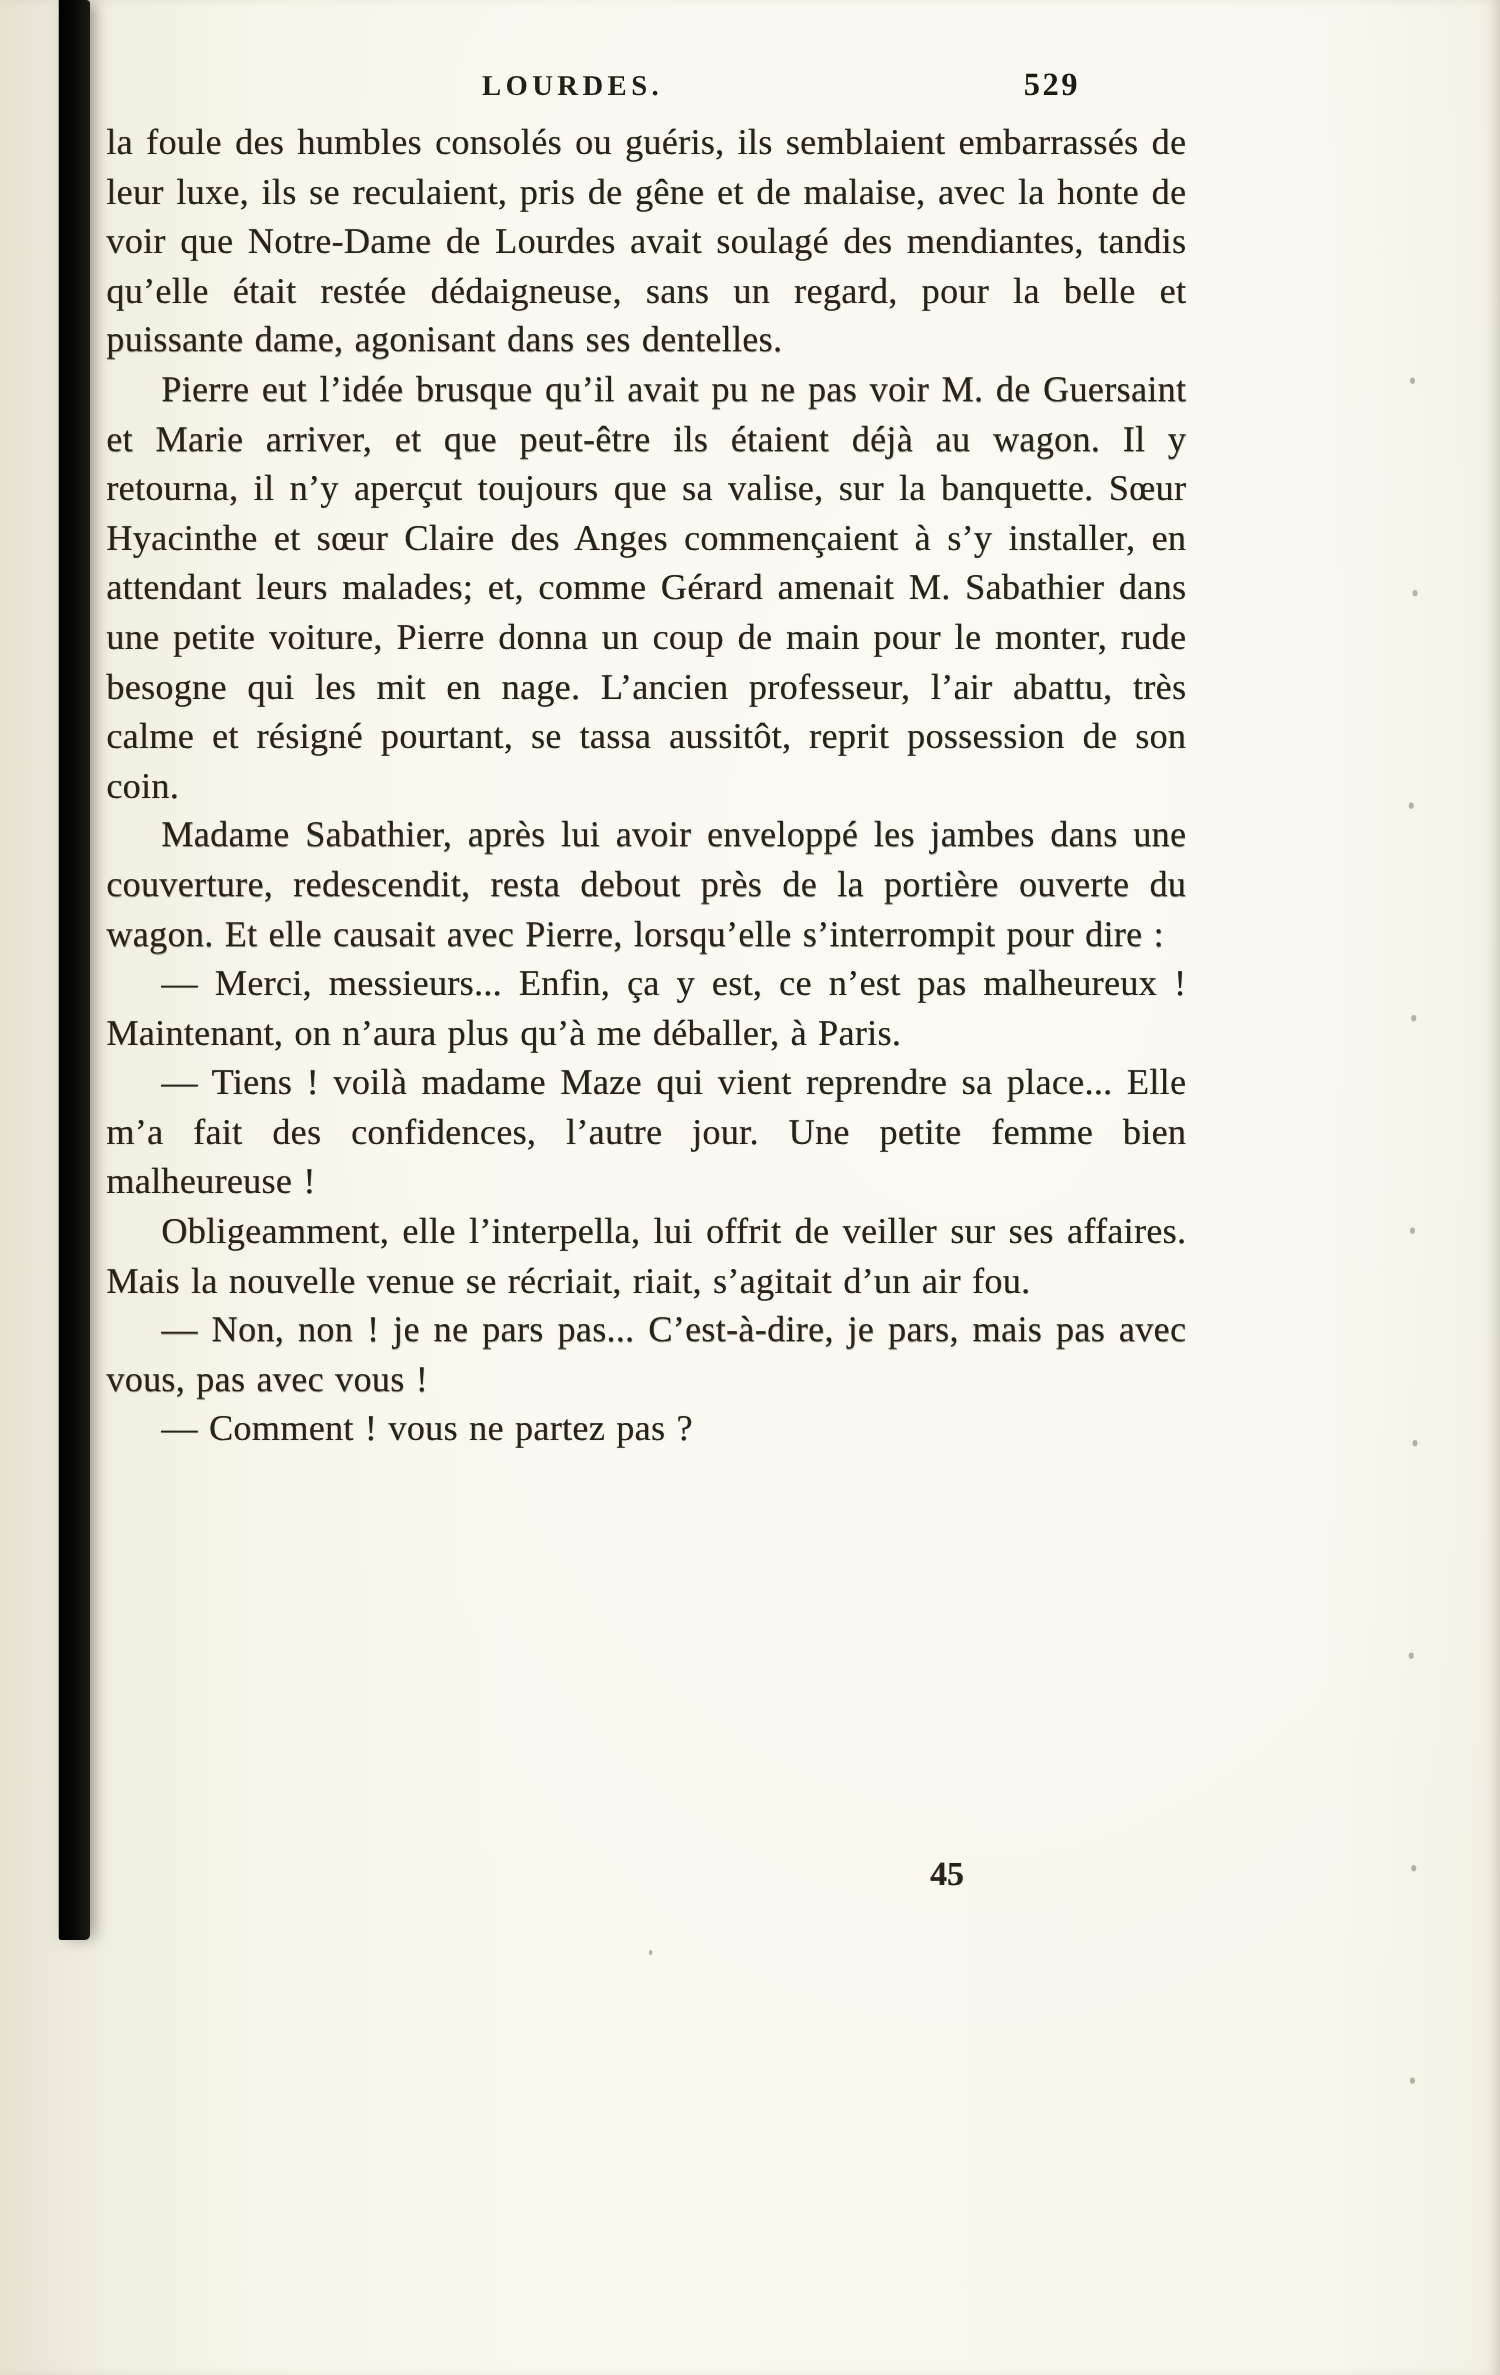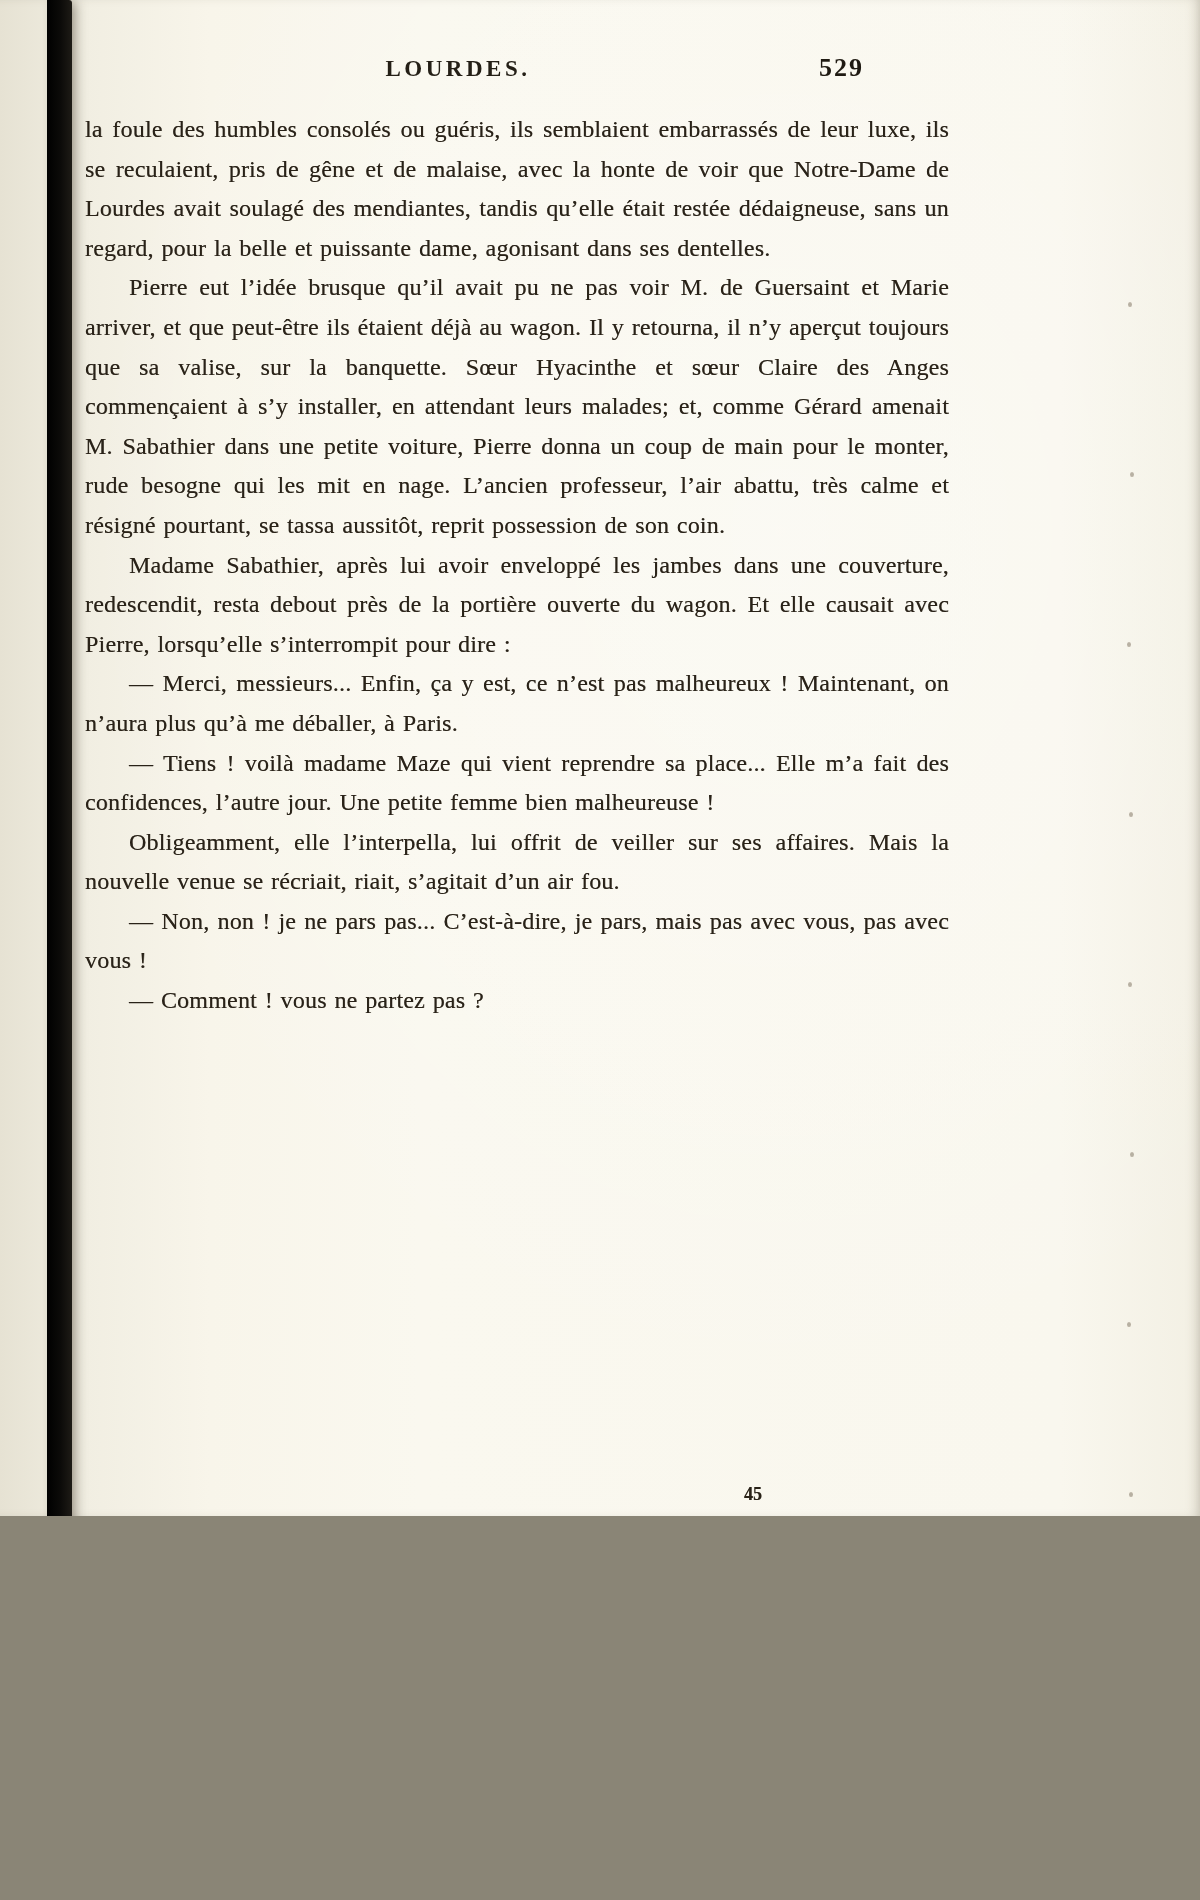--- a/index.html
+++ b/index.html
@@ -1,20 +1,20 @@
 <!DOCTYPE html>
 <html><head>
 <meta charset="utf-8">
 <style>
   html, body { margin: 0; padding: 0; background: #8a8576; }
 
   .page {
     position: relative;
     width: 1200px;
-    height: 1516px;
+    height: 1900px;
     margin: 0 auto;
     overflow: hidden;
     background:
       radial-gradient(ellipse at 65% 35%, rgba(255,255,255,0.30), rgba(255,255,255,0) 65%),
       linear-gradient(90deg, #e6e2d3 0px, #f1eee2 85px, #f8f5ea 210px, #faf8ef 420px, #f9f7ee 1060px, #f3f0e4 1200px);
     font-family: "Liberation Serif", "DejaVu Serif", serif;
     color: #292218;
     box-shadow: inset -8px 0 14px -8px rgba(70,60,40,0.35);
   }
 
@@ -52,37 +52,37 @@
     top: -3px;
     font-size: 26px;
     font-weight: bold;
     letter-spacing: 2px;
     color: #1f1a12;
   }
 
   .body {
     position: absolute;
     left: 85px;
-    top: 110px;
+    top: 95px;
     width: 864px;
-    font-size: 24px;
+    font-size: 29px;
     line-height: 39.6px;
     text-align: justify;
     letter-spacing: 0.2px;
     word-spacing: 1.5px;
     text-shadow: 0.3px 0.3px 0.6px rgba(41,34,24,0.55);
   }
   .body p { margin: 0; text-indent: 44px; }
   .body p.continuation { text-indent: 0; }
 
   .signature {
     position: absolute;
     left: 744px;
     top: 1484px;
-    font-size: 18px;
+    font-size: 27px;
     font-weight: bold;
     text-shadow: 0.3px 0.3px 0.6px rgba(41,34,24,0.55);
   }
 
   
   .artifacts .dot {
     position: absolute;
     width: 4px;
     height: 5px;
     border-radius: 50%;

